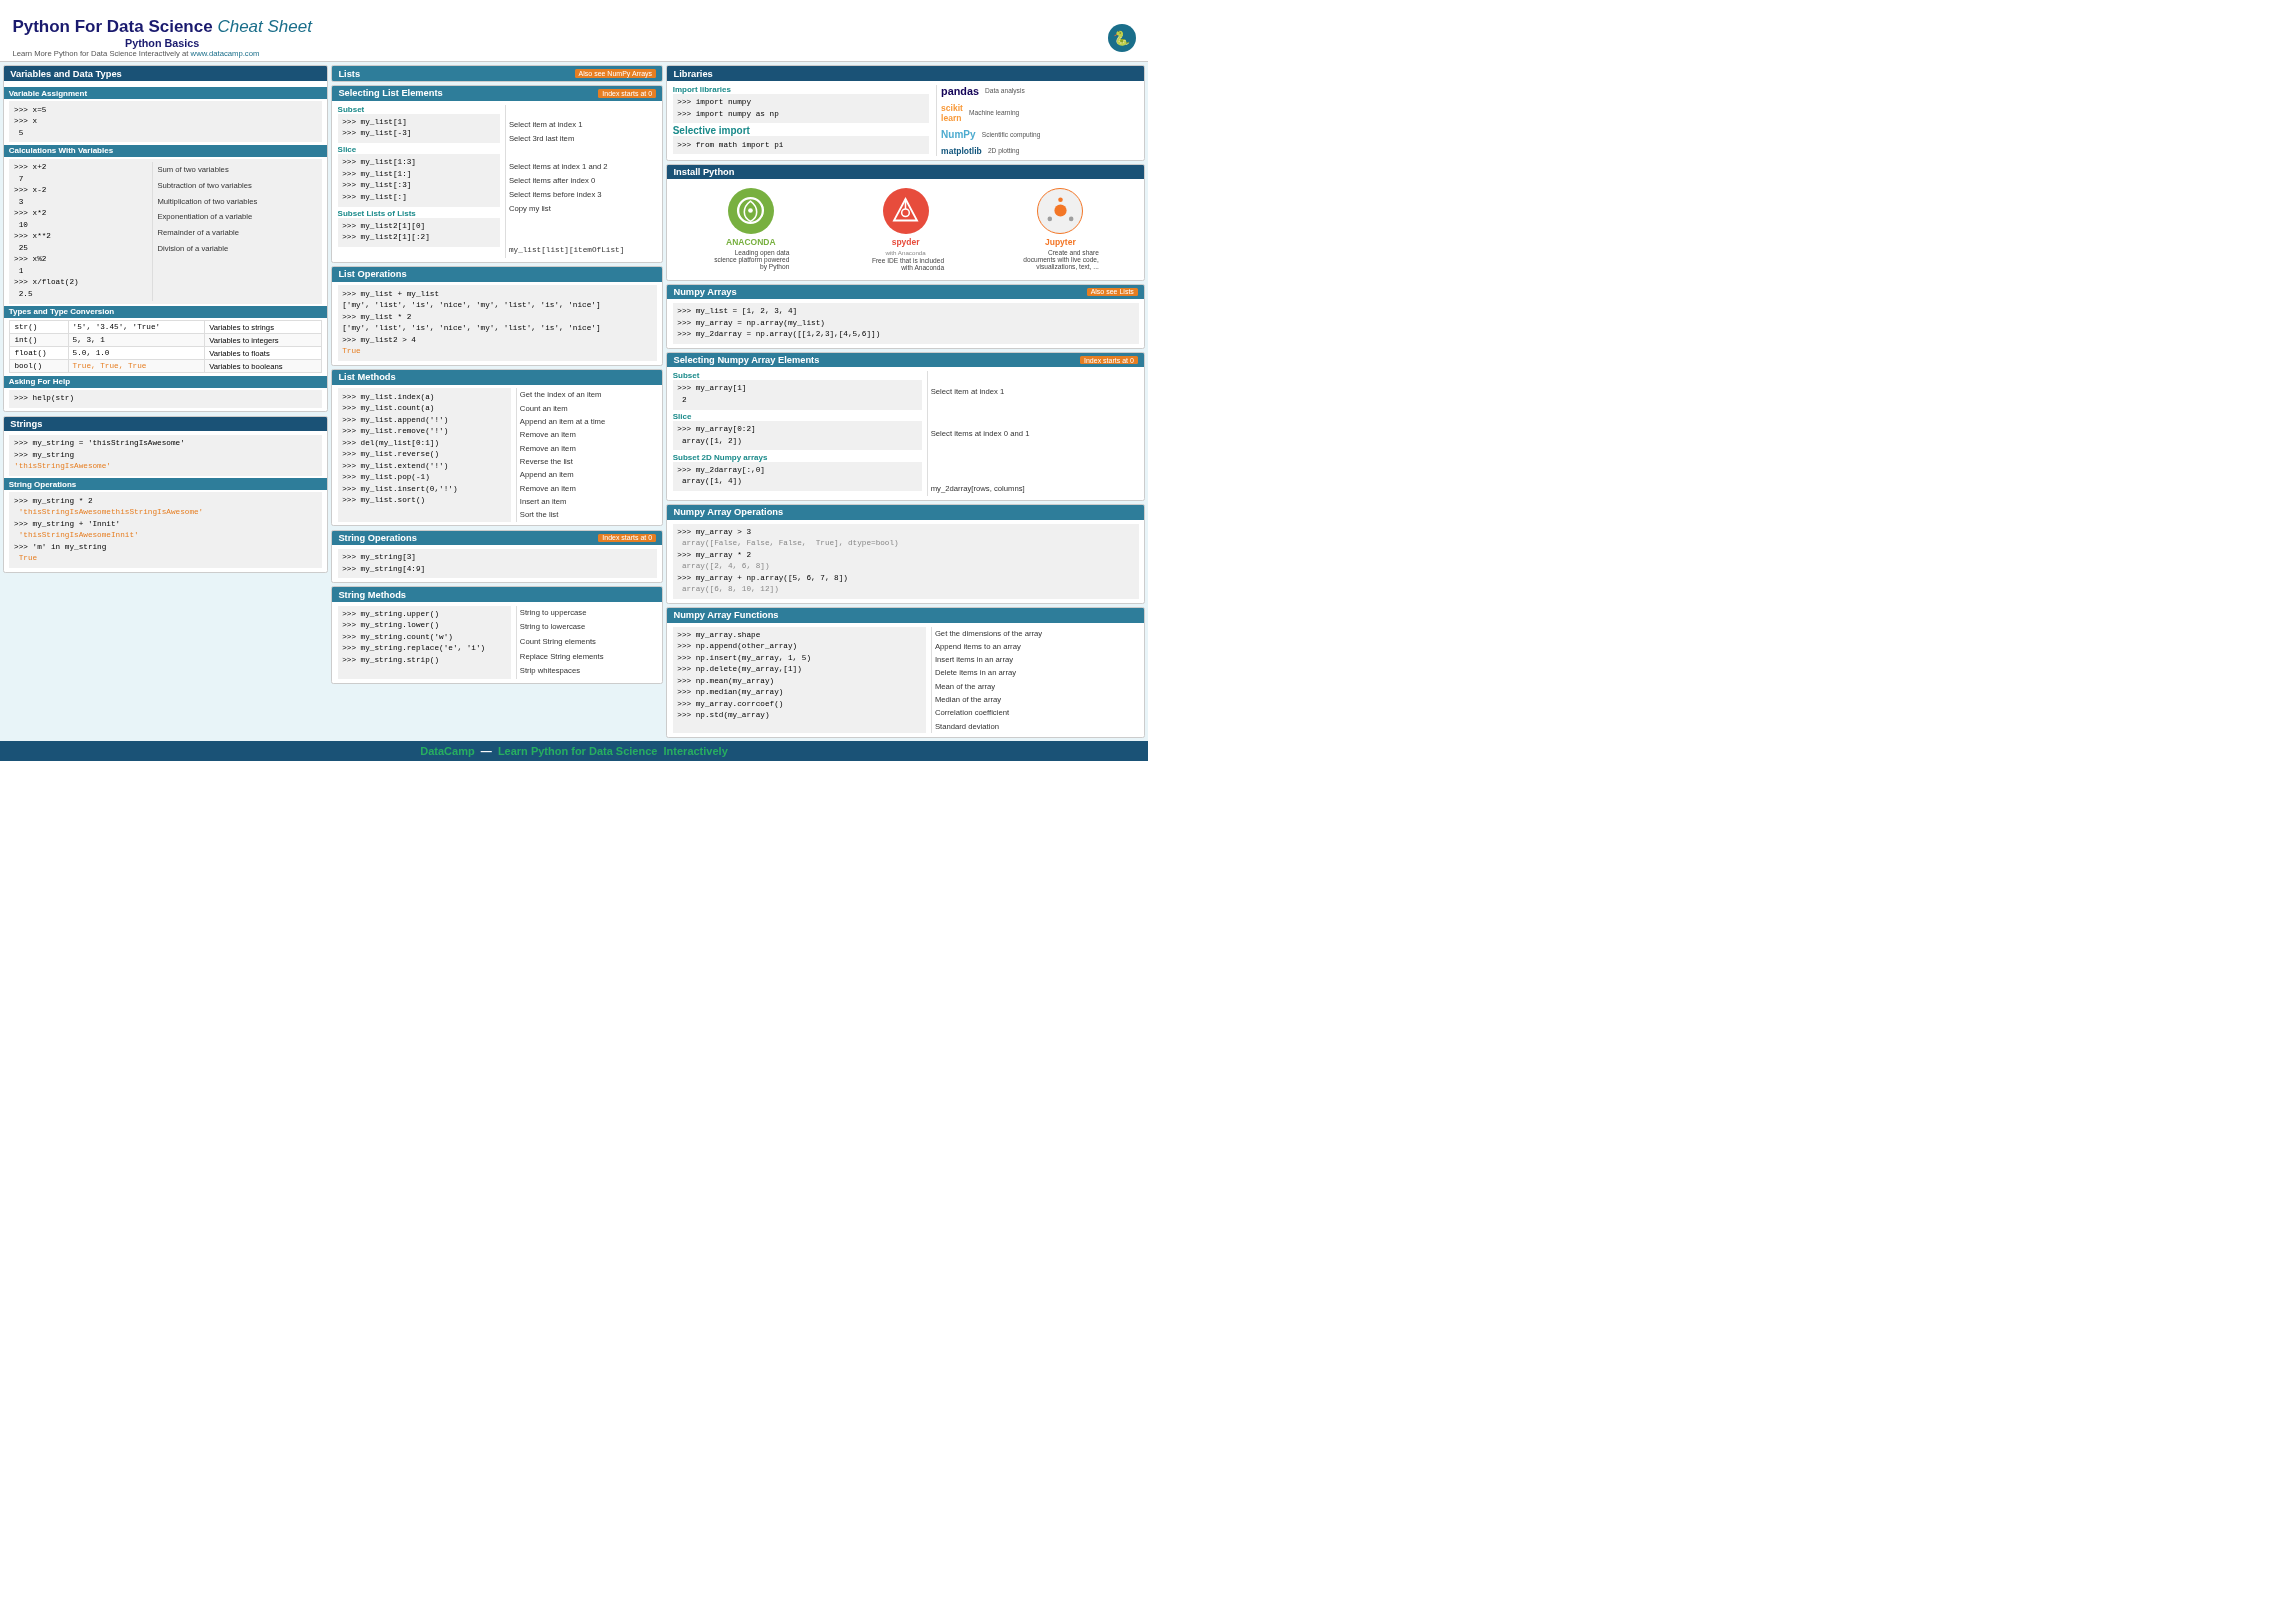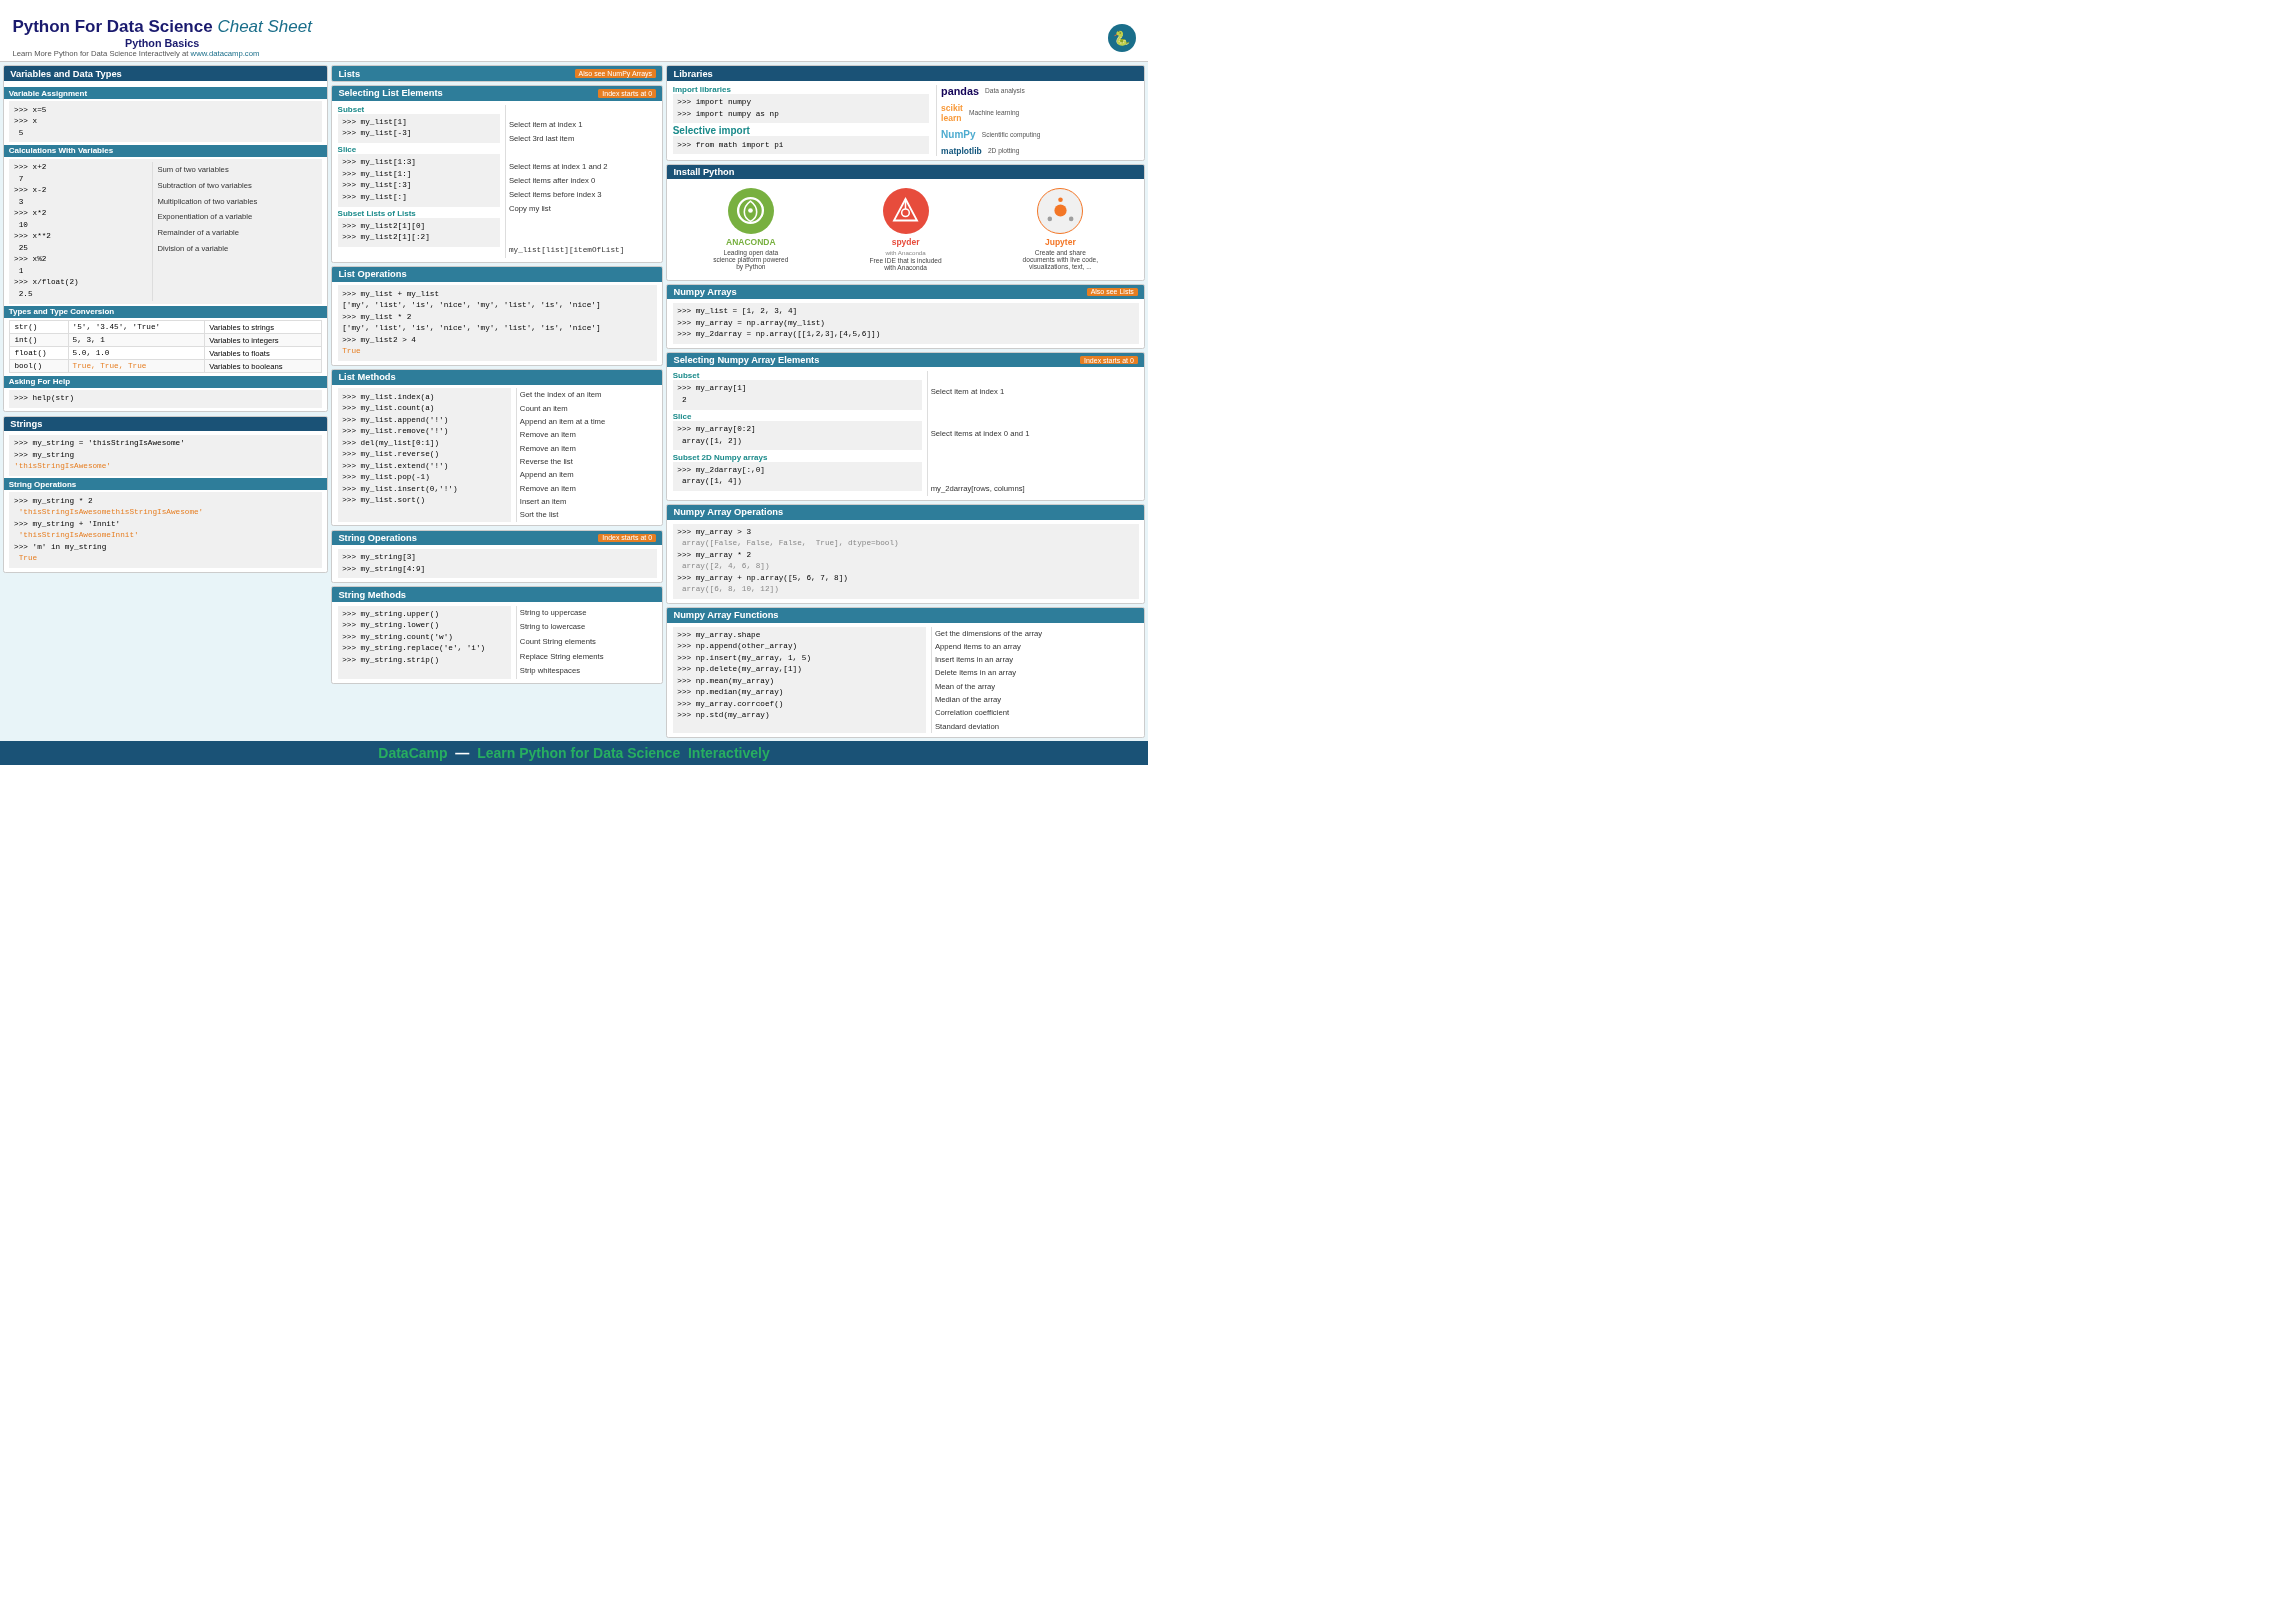--- a/index.html
+++ b/index.html
@@ -161,40 +161,40 @@
       align-items: flex-start;
       justify-content: space-around;
       padding: 4.6px 3.1px;
     }
     .install-item {
       display: flex;
       flex-direction: column;
       align-items: center;
       font-size: 6.6px;
       color: #444;
-      text-align: center;
+      text-align: right;
       max-width: 77px;
     }
 
     .logo-name {
       font-size: 8.5px;
       font-weight: bold;
       margin-bottom: 1.5px;
     }
     .anaconda-name { color: #78b040; }
     .spyder-name { color: #e74c3c; }
     .jupyter-name { color: #f37626; }
 
     
     .footer {
       background: #1a5276;
       color: white;
       text-align: center;
       padding: 3.9px;
-      font-size: 14px;
+      font-size: 11px;
       font-weight: bold;
     }
     .footer span { color: #27ae60; }
 
     .numpy-ops-code {
       font-family: 'Courier New', monospace;
       font-size: 7.7px;
       line-height: 1.5;
     }
     .numpy-ops-code .result { color: #888; }

